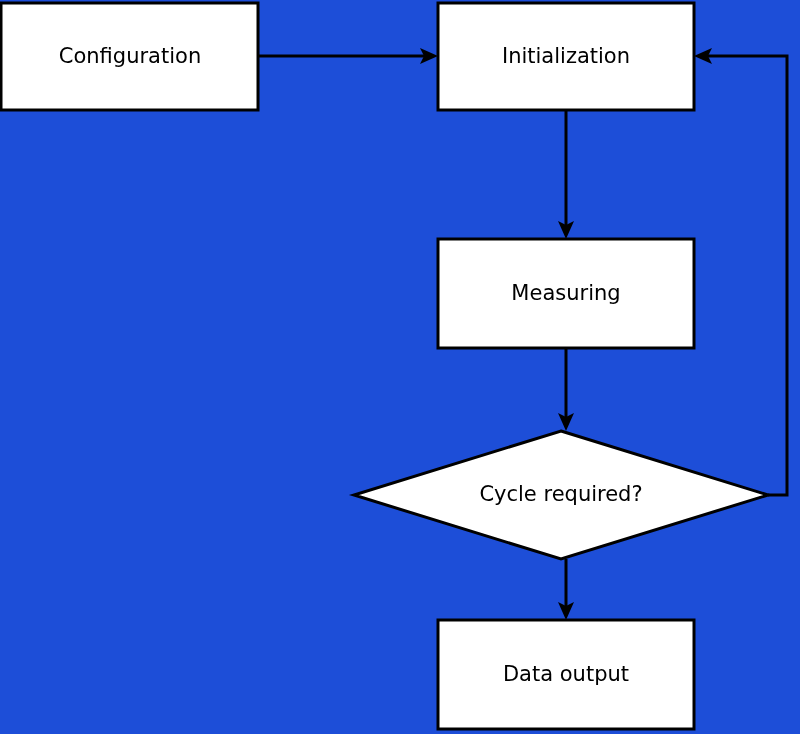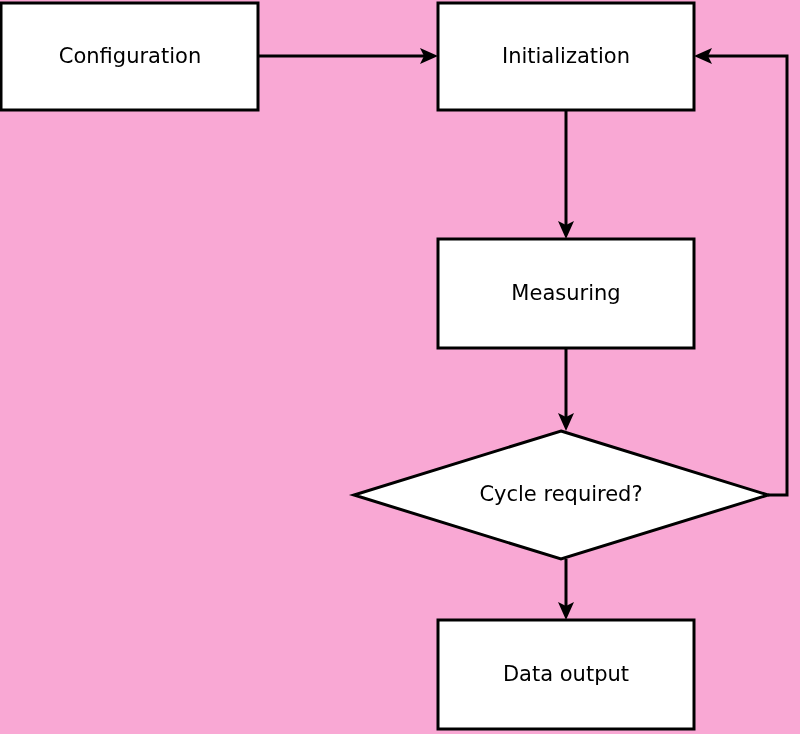--- a/index.html
+++ b/index.html
@@ -7,21 +7,21 @@
     padding: 0;
     background: #ffffff;
   }
   body {
     font-family: "DejaVu Sans", "Liberation Sans", sans-serif;
   }
   #diagram-root {
     position: relative;
     width: 800px;
     height: 734px;
-    background: #f9a8d4;
+    background: #1d4ed8;
     overflow: hidden;
   }
   #flow-svg {
     position: absolute;
     top: 0;
     left: 0;
     width: 800px;
     height: 734px;
     display: block;
   }

